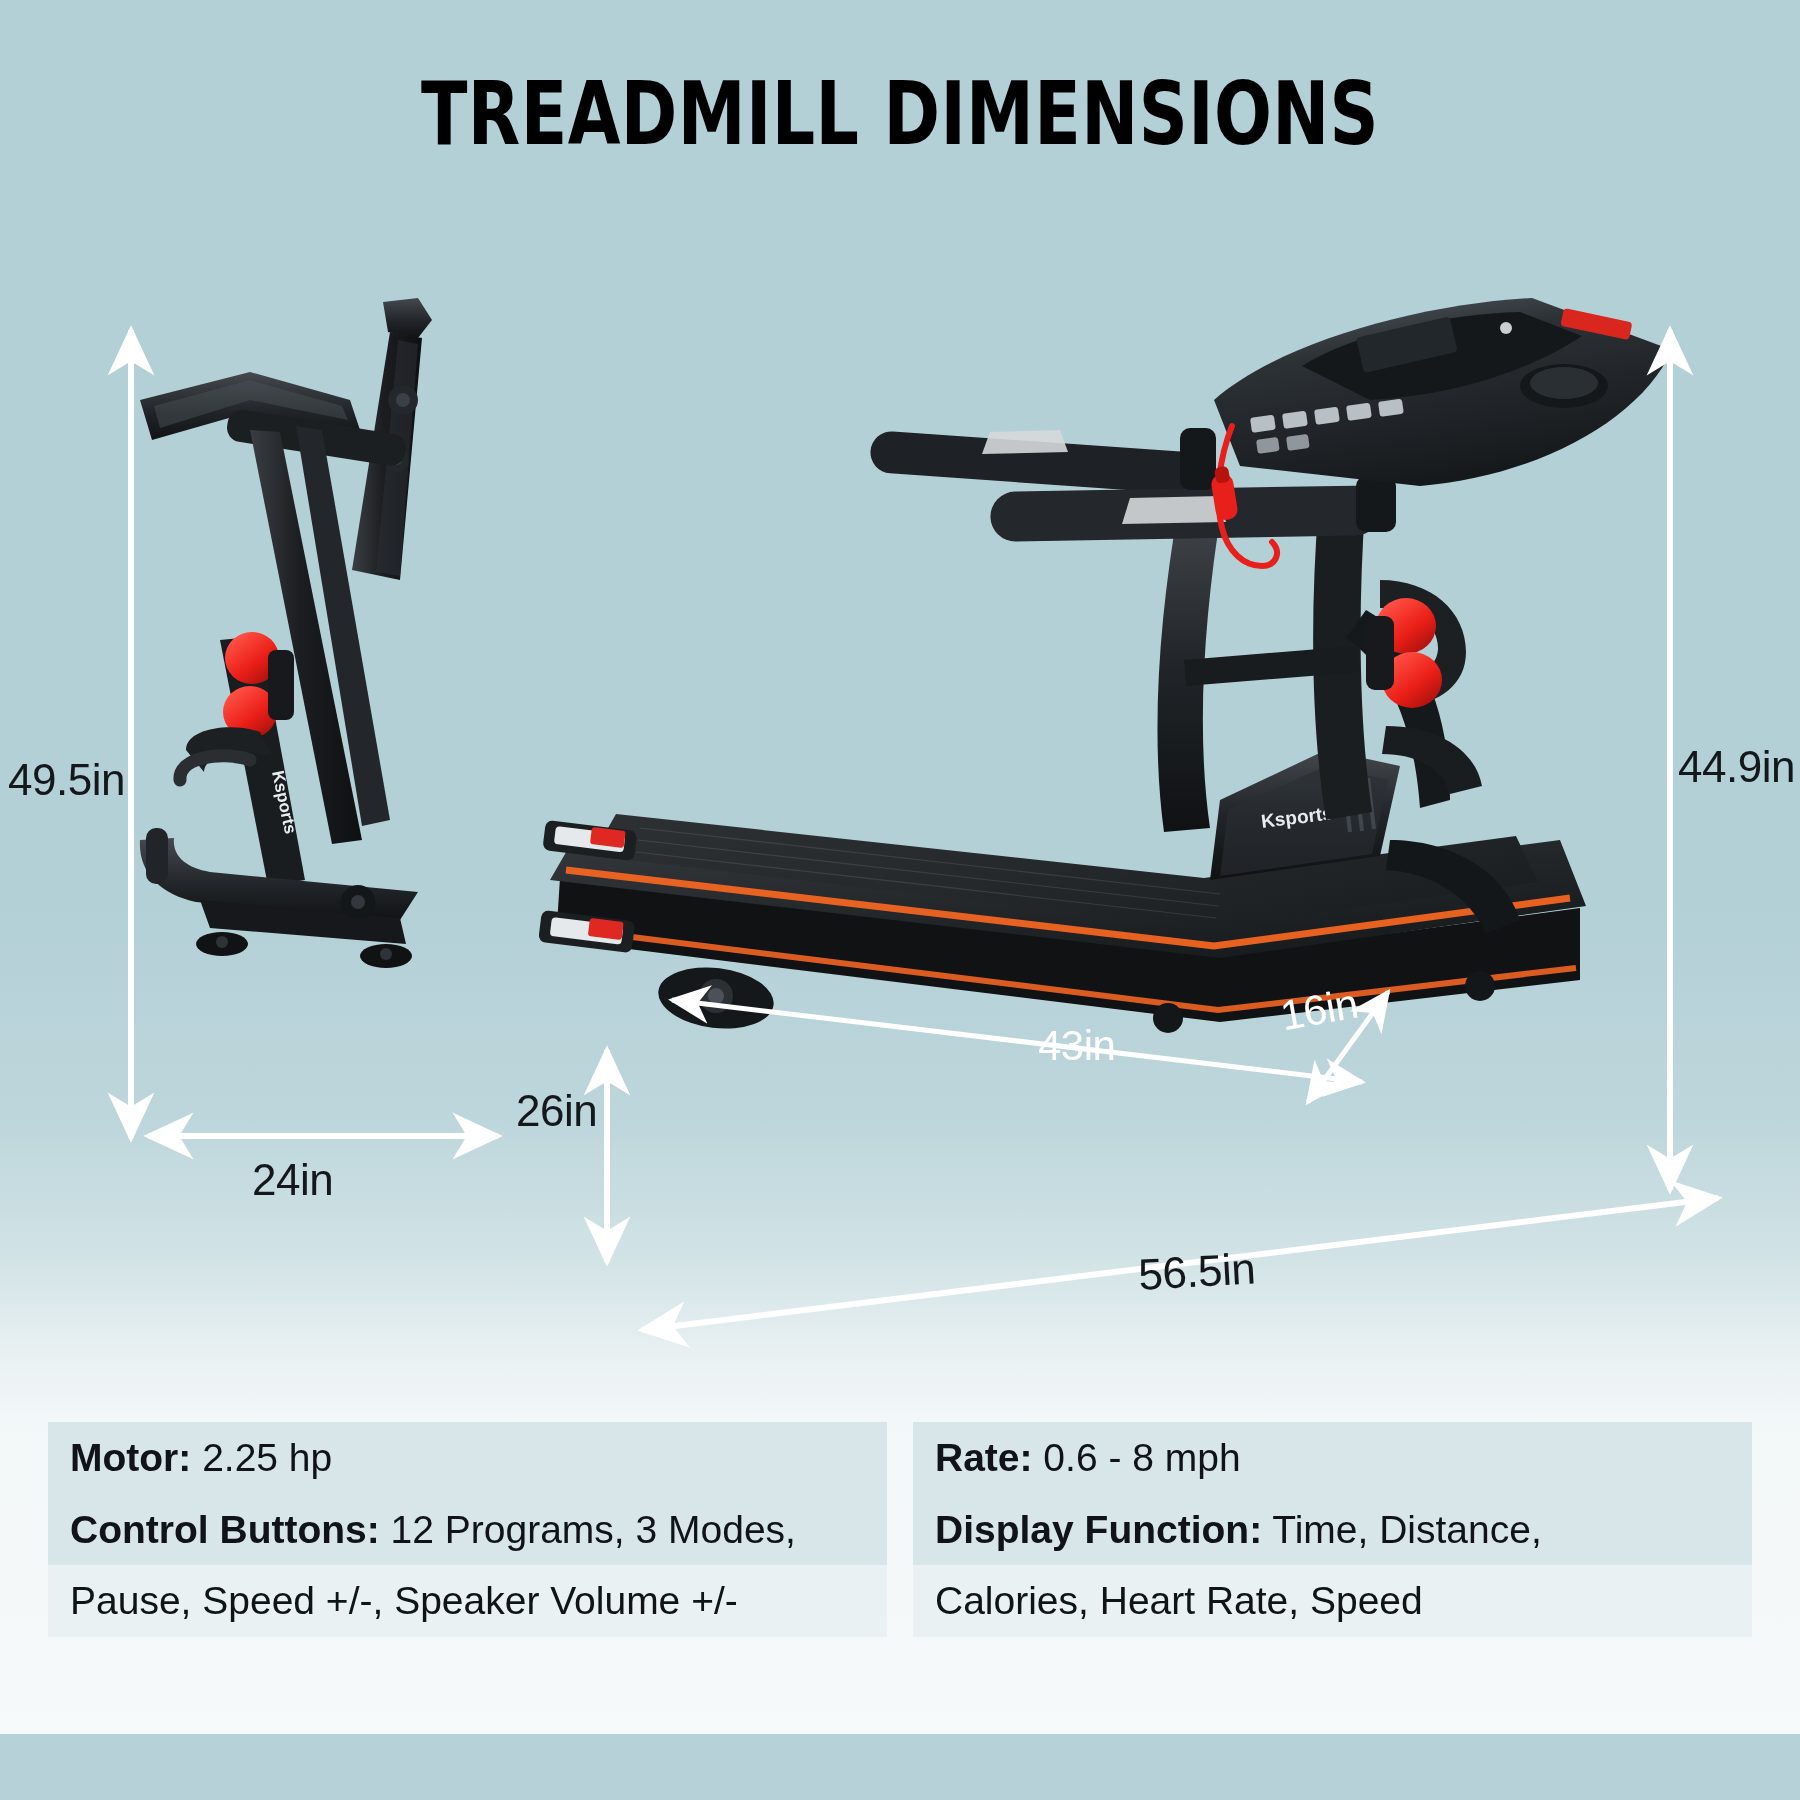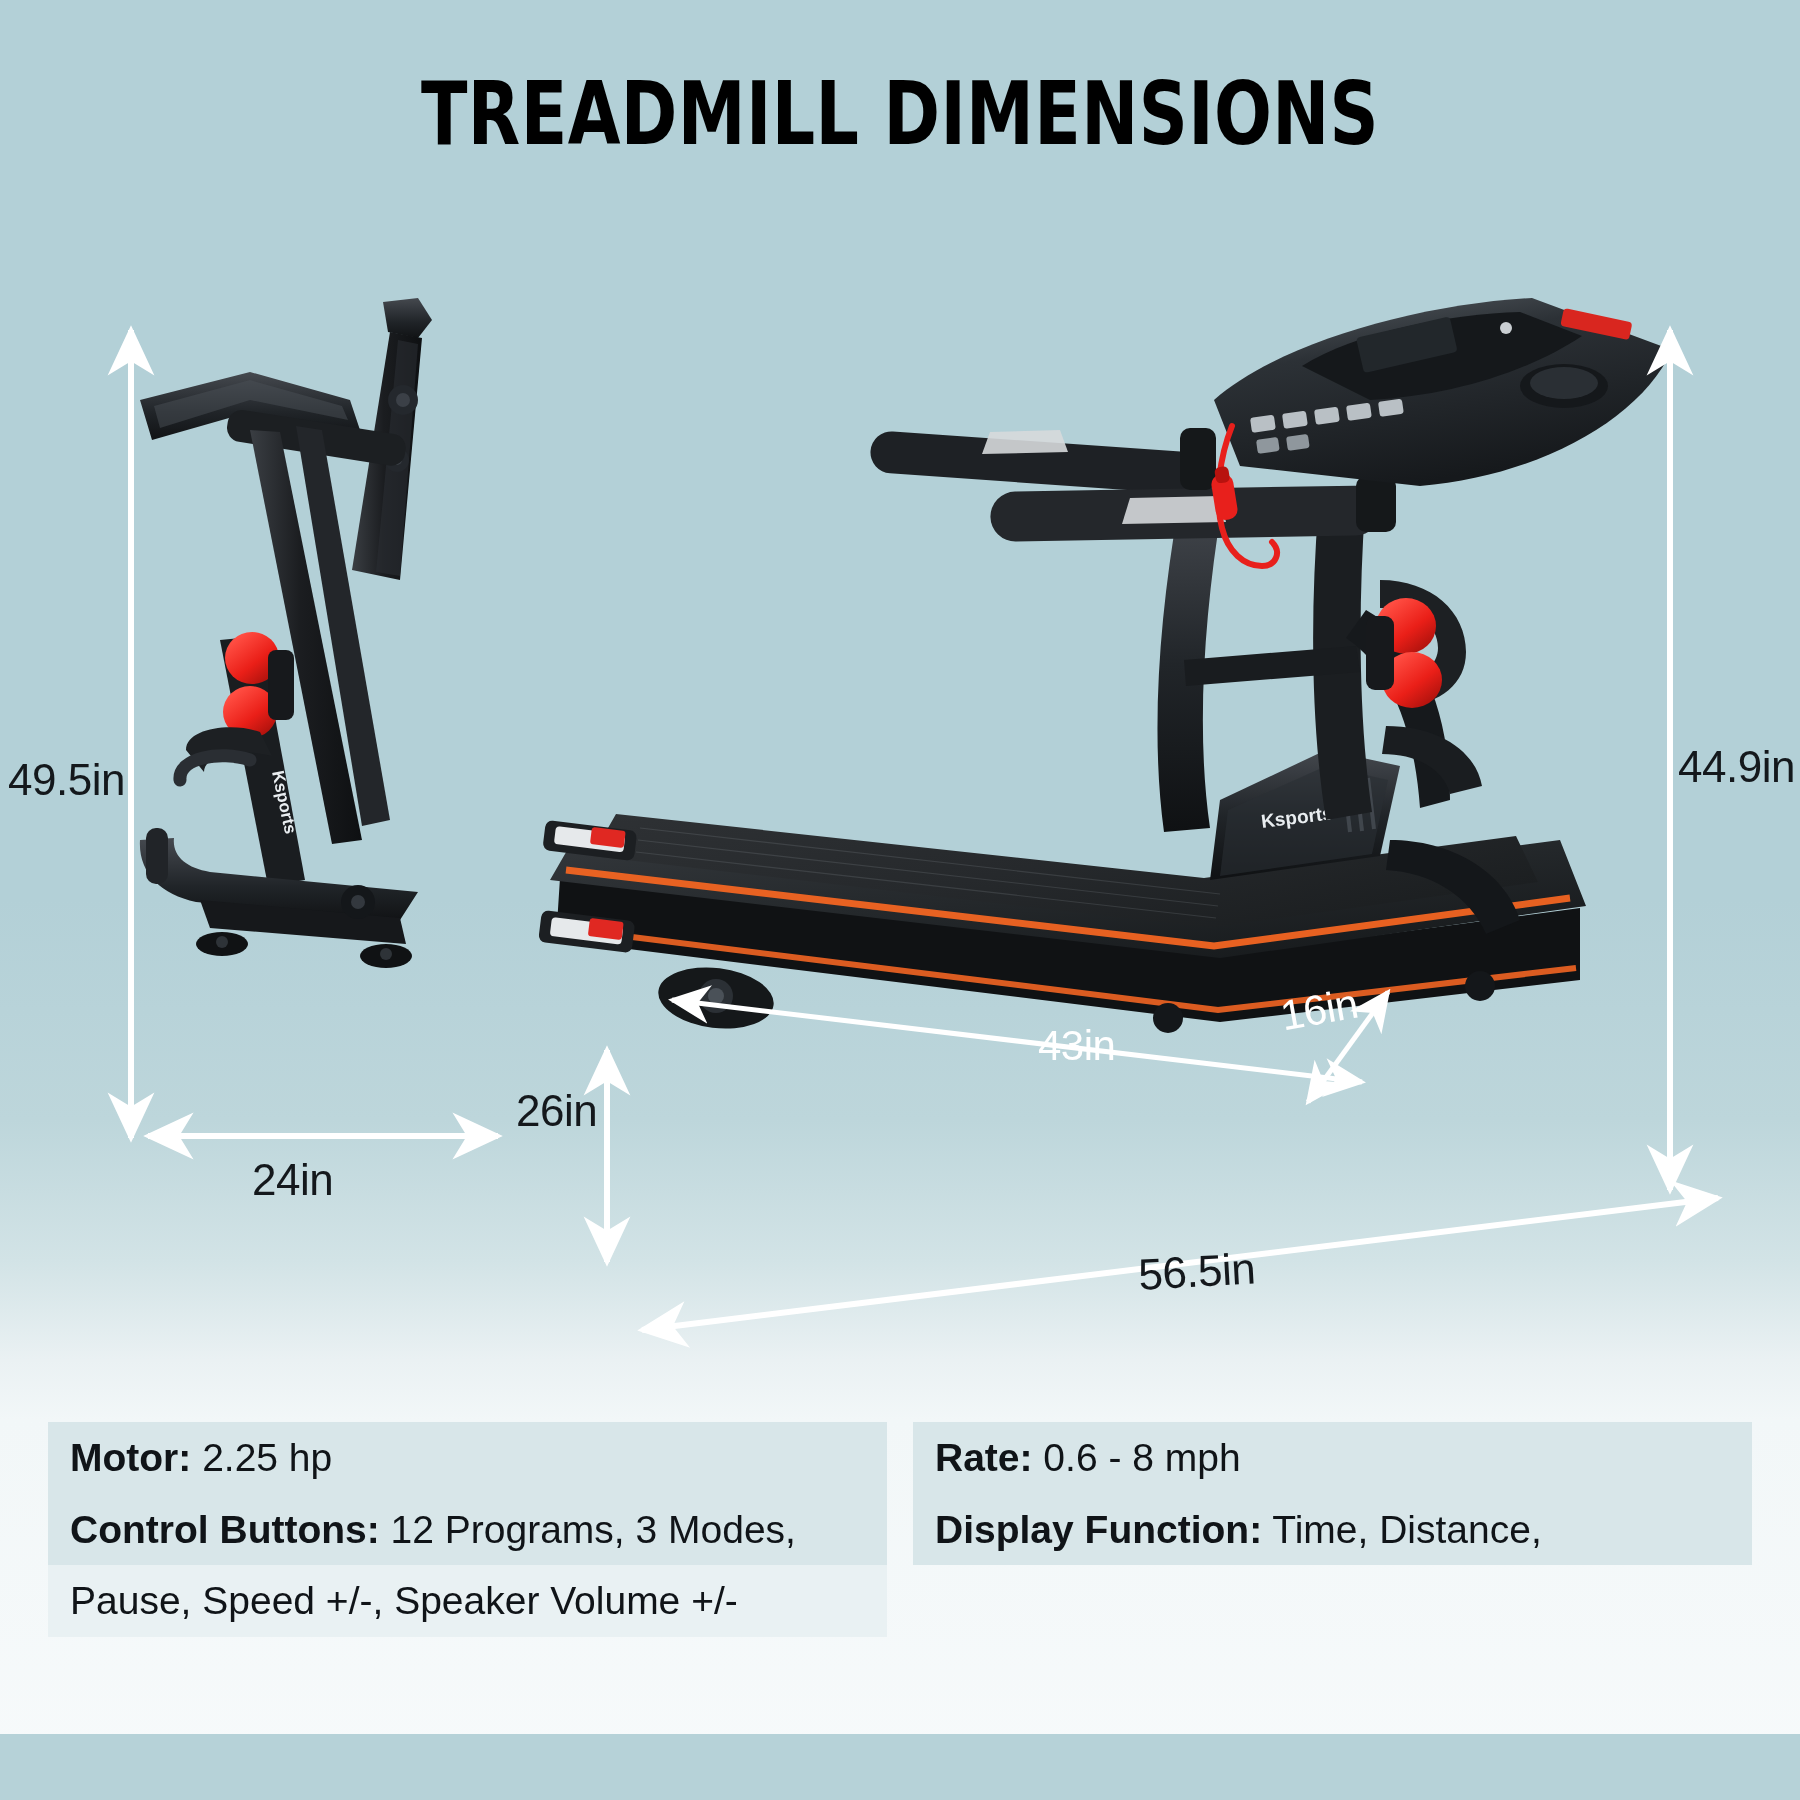--- a/index.html
+++ b/index.html
@@ -365,17 +365,20 @@
       </div>
     </div>
 
     <div class="spec-panel">
       <div class="spec-row shade-a">
         <b>Rate:</b><span> 0.6 - 8 mph</span>
       </div>
       <div class="spec-row shade-a">
         <b>Display Function:</b><span> Time, Distance,</span>
       </div>
+      <div class="spec-row shade-b">
+        <b></b><span>Calories, Heart Rate, Speed</span>
+      </div>
     </div>
 
   </div>
 
 </div>
 
 </body></html>

